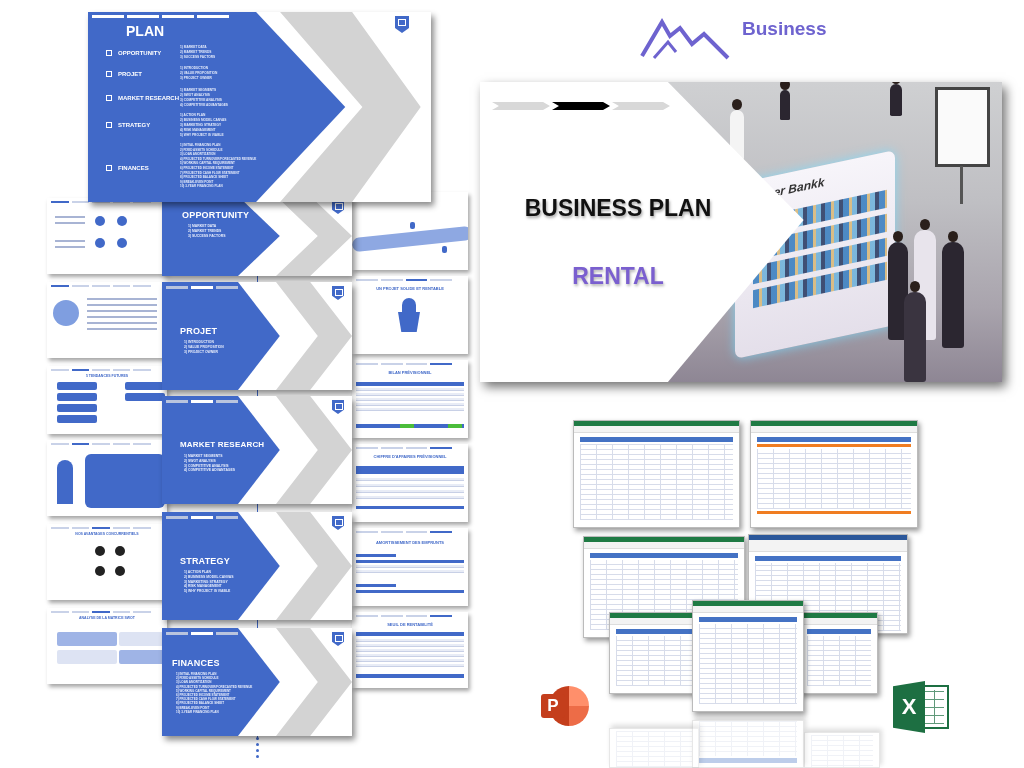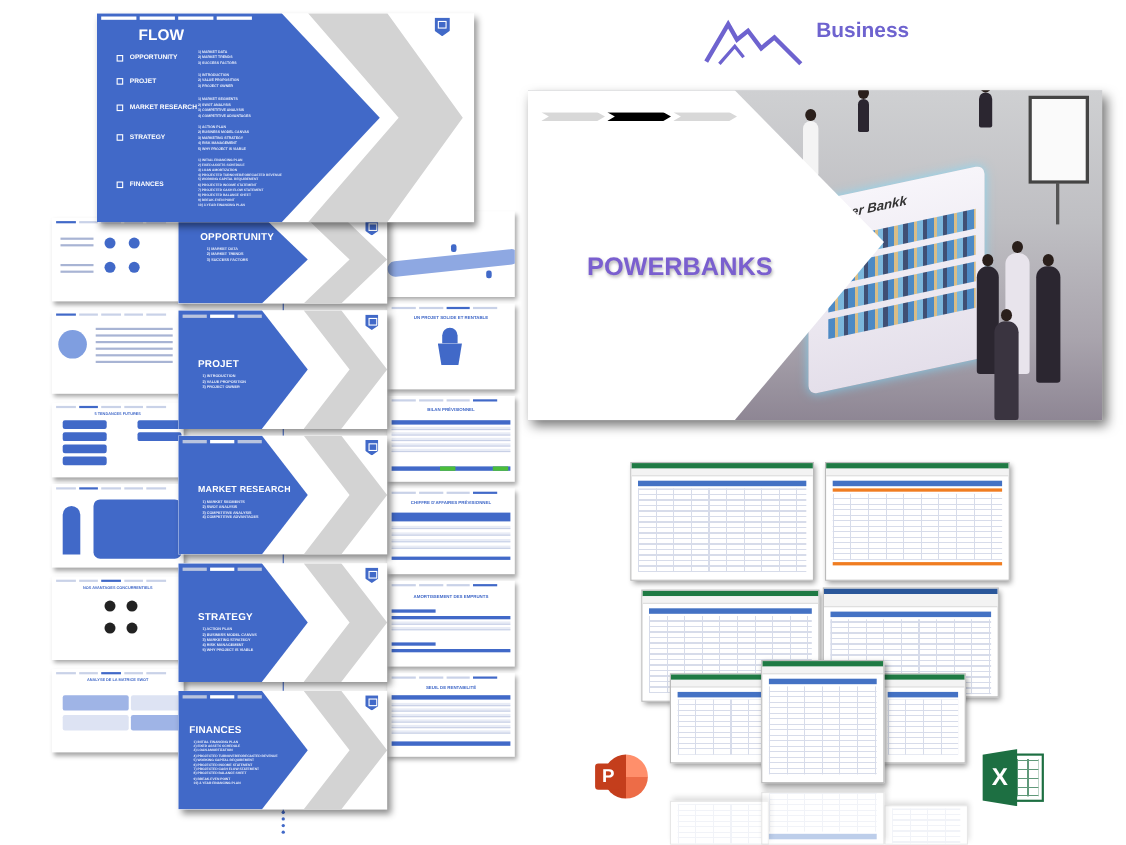--- a/index.html
+++ b/index.html
@@ -366,21 +366,21 @@
 
 <div class="slide" id="plan-slide">
   <div class="blue-chev" style="width:100%;clip-path:polygon(0 0,49% 0,75% 50%,49% 100%,0 100%);"></div>
   <div class="grey-chev" style="left:0;width:100%;clip-path:polygon(56% 0,77% 0,97% 50%,77% 100%,56% 100%,80% 50%);"></div>
   <div class="prog" style="left:4px;top:3px;">
       <span class="on" style="width:32px;"></span>
       <span class="on" style="width:32px;"></span>
       <span class="on" style="width:32px;"></span>
       <span class="on" style="width:32px;"></span>
     </div>
-  <div class="title">FLOW</div>
+  <div class="title">PLAN</div>
 
   <div class="plan-row" style="top:38px;">
       <span class="box"></span>
       <span>OPPORTUNITY</span>
     </div>
   <div class="plan-sub" style="top:33px;">
       <div>1) MARKET DATA</div>
       <div>2) MARKET TRENDS</div>
       <div>3) SUCCESS FACTORS</div>
     </div>
@@ -477,21 +477,22 @@
     <div class="person" style="left:410px;top:2px;width:12px;height:32px;">
         <div class="head"></div>
       </div>
   </div>
   <div class="white-panel"></div>
   <div class="arrows">
       <span></span>
       <span class="on"></span>
       <span></span>
     </div>
-  <div class="t2">POWERBANKS</div>
+  <div class="t1">BUSINESS PLAN</div>
+  <div class="t3">RENTAL</div>
 </div>
 
 <div class="sheet" style="left:573px;top:420px;width:167px;height:108px;">
   <div class="bar"></div>
     <div class="ribbon"></div>
   <div class="title-row"></div>
   <div class="grid"></div>
 </div>
 <div class="sheet" style="left:750px;top:420px;width:168px;height:108px;">
   <div class="bar"></div>

